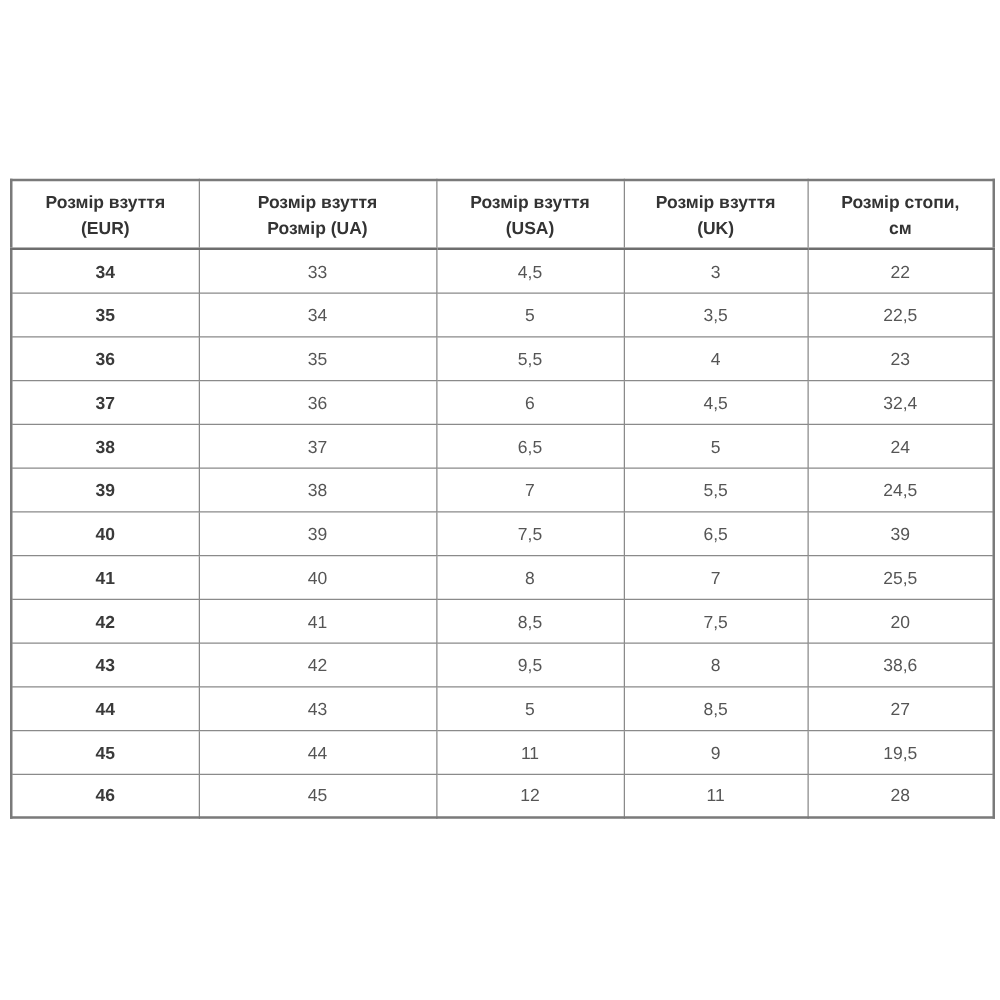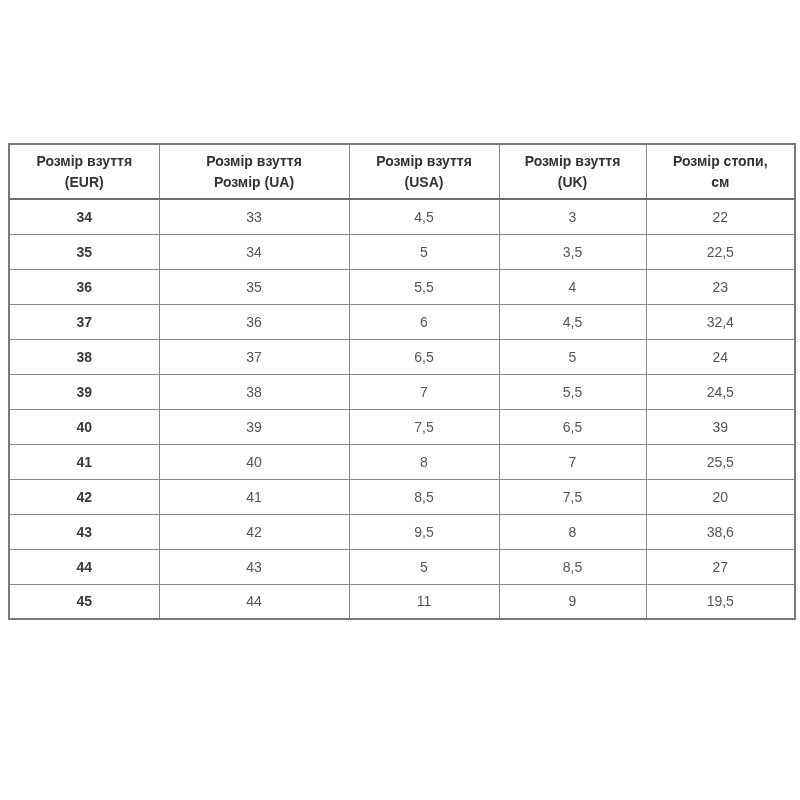--- a/index.html
+++ b/index.html
@@ -162,15 +162,22 @@
         <td>8,5</td>
         <td>27</td>
       </tr>
       <tr>
         <td class="eur">45</td>
         <td>44</td>
         <td>11</td>
         <td>9</td>
         <td>19,5</td>
       </tr>
+      <tr>
+        <td class="eur">46</td>
+        <td>45</td>
+        <td>12</td>
+        <td>11</td>
+        <td>28</td>
+      </tr>
     </tbody>
   </table>
 </div>
 
 </body></html>

